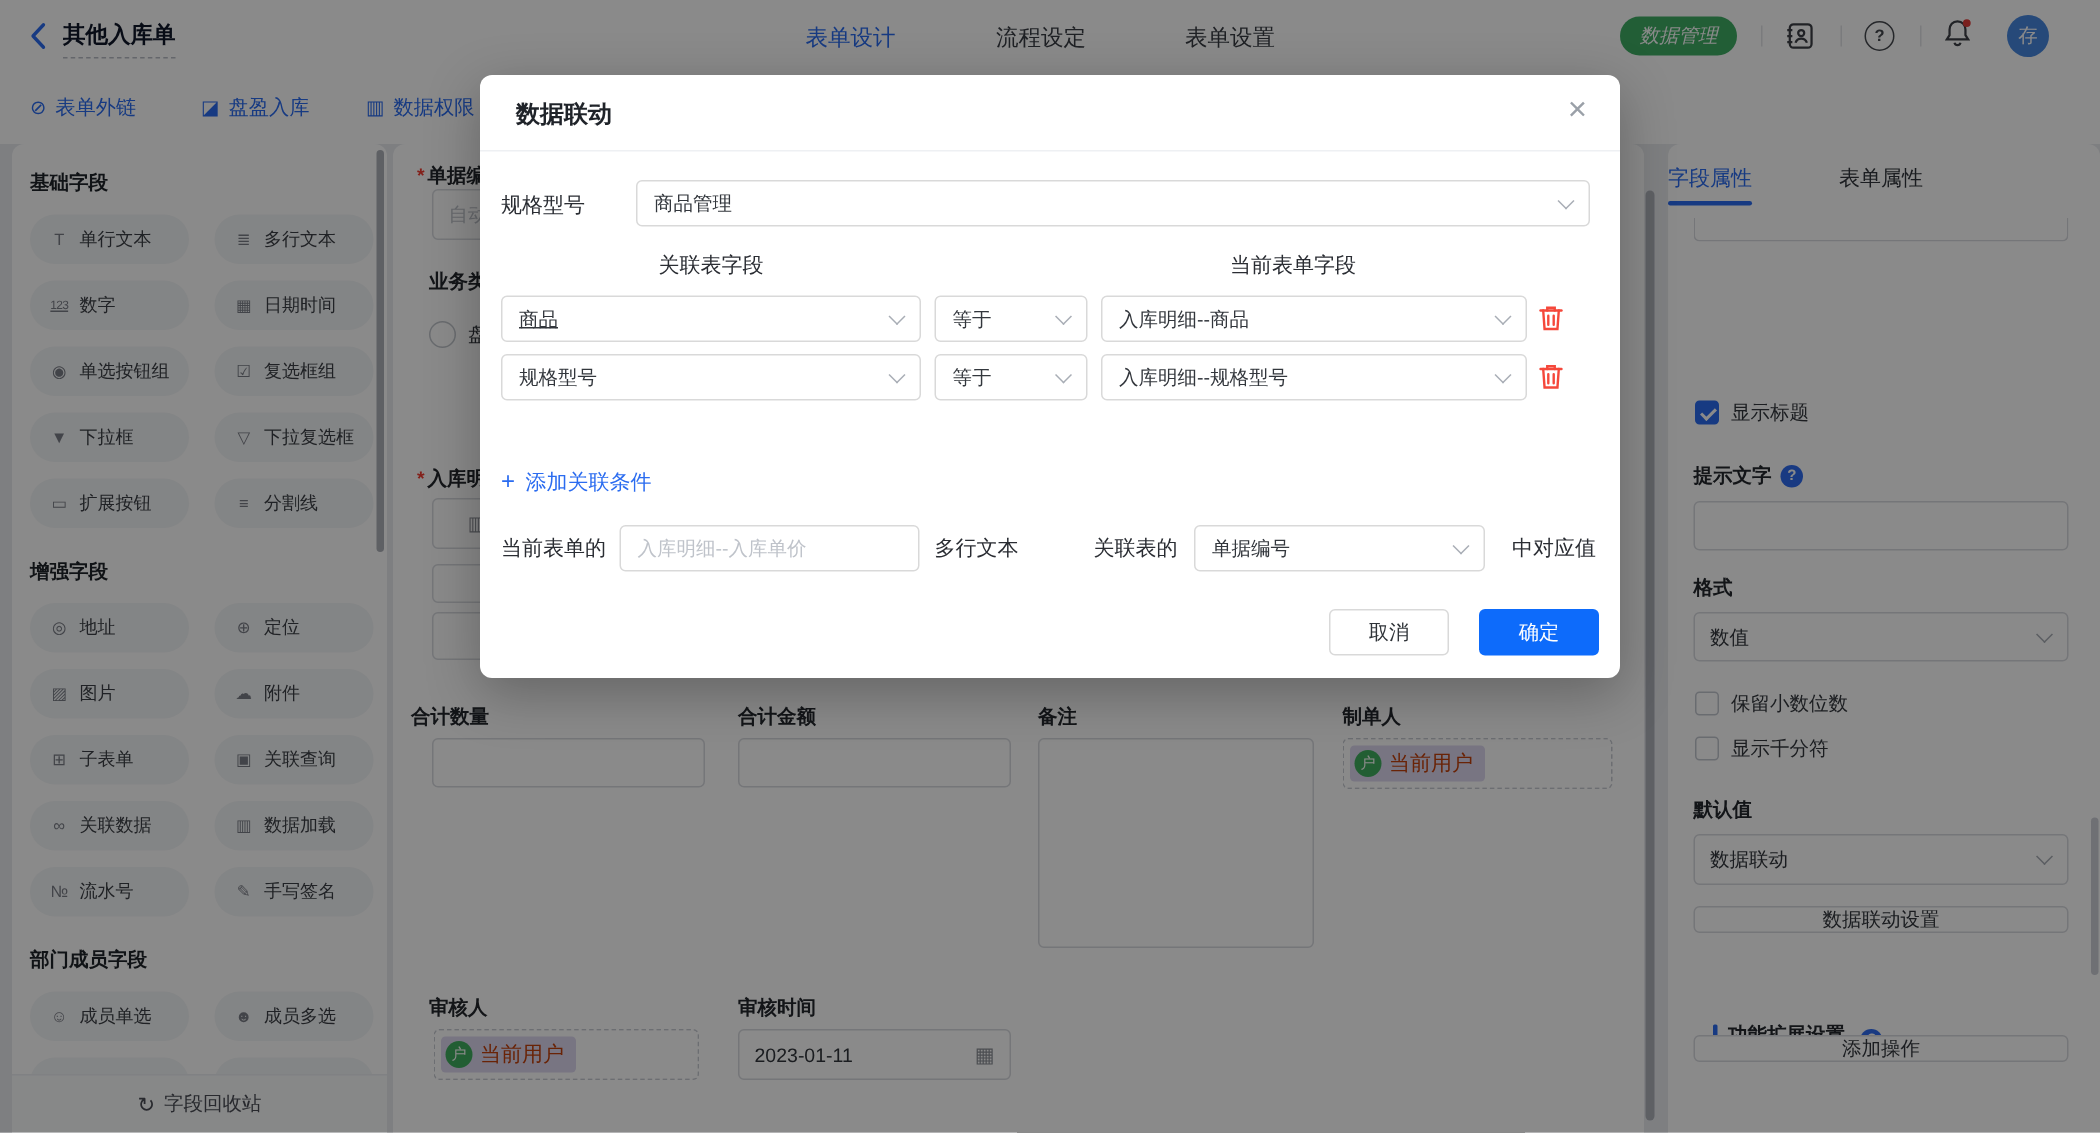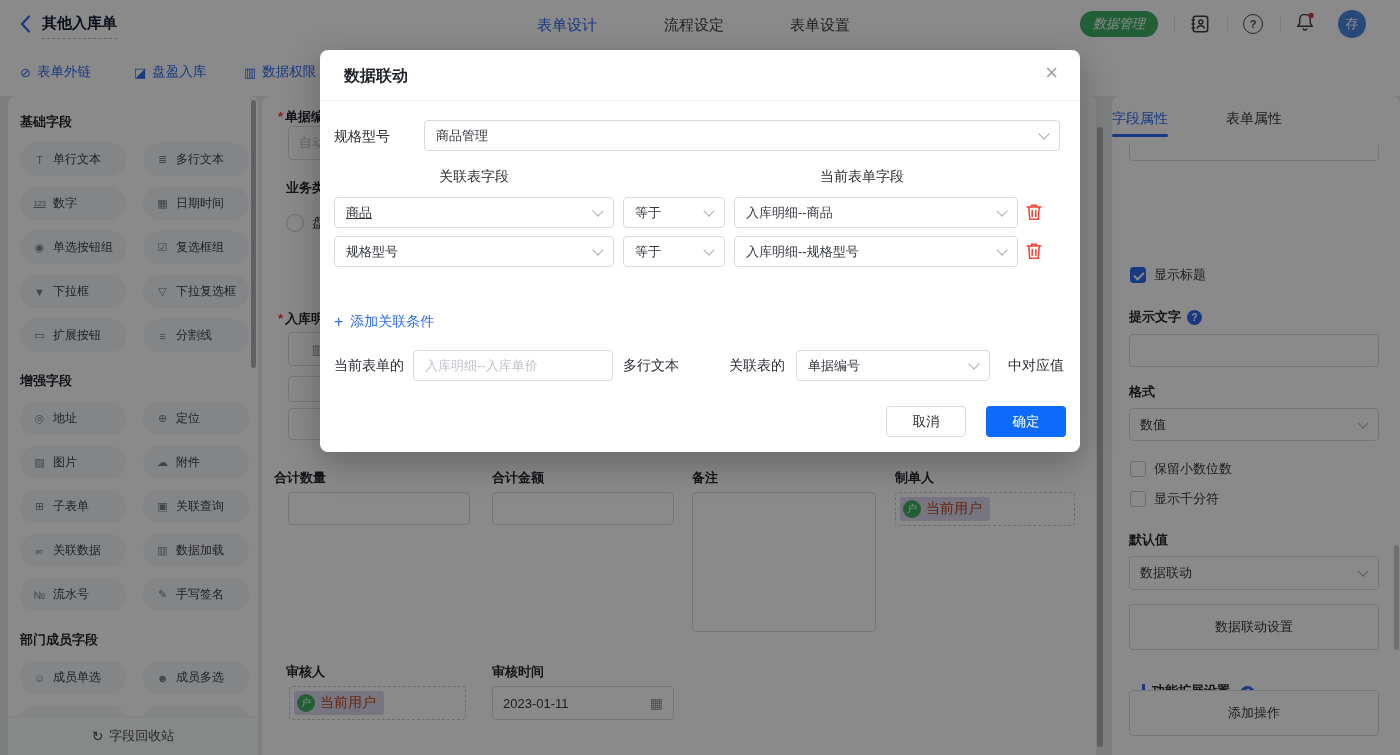--- a/index.html
+++ b/index.html
@@ -65,21 +65,21 @@
   .rp-tab.on{color:var(--link);font-weight:500;}
   .rp-tab.on::after{content:"";position:absolute;left:0;right:0;bottom:-9px;height:3px;border-radius:2px;background:var(--link);}
   .cb{width:16px;height:16px;border:1px solid #c3c7cf;border-radius:3px;background:#fff;box-sizing:border-box;flex:none;}
   .cb.on{background:var(--link);border-color:var(--link);position:relative;}
   .cb.on::after{content:"";position:absolute;left:5px;top:1.5px;width:4px;height:8px;border-right:2px solid #fff;border-bottom:2px solid #fff;transform:rotate(45deg);}
   .cbl{font-size:13px;color:#34383e;margin-left:8px;}
   .hdot{width:15px;height:15px;border-radius:50%;background:#2f6cf0;color:#fff;font-size:10px;font-weight:700;
         display:inline-flex;align-items:center;justify-content:center;}
   .rp-field{position:absolute;left:17px;width:250px;height:33px;border:1px solid #d8dadf;border-radius:4px;background:#fff;
             box-sizing:border-box;display:flex;align-items:center;padding:0 10px;font-size:13px;color:#33373d;}
-  .rp-btn{position:absolute;left:17px;width:250px;height:46px;border:1px solid #d8dadf;border-radius:4px;background:#fff;
+  .rp-btn{position:absolute;left:17px;width:250px;height:18px;border:1px solid #d8dadf;border-radius:4px;background:#fff;
           box-sizing:border-box;display:flex;align-items:center;justify-content:center;font-size:13px;color:#33373d;cursor:pointer;}
   .secbar{display:inline-block;width:3px;height:13px;border-radius:1px;background:var(--link);margin-right:7px;vertical-align:-2px;}
   .chev{position:absolute;right:11px;top:50%;width:7px;height:7px;margin-top:-6px;
         border-right:1.5px solid #a8adb5;border-bottom:1.5px solid #a8adb5;transform:rotate(45deg);}
   
   .overlay{position:absolute;left:0;top:0;width:1400px;height:755px;background:rgba(0,0,0,0.46);z-index:50;}
   .modal{position:absolute;left:320px;top:50px;width:760px;height:402px;background:#fff;border-radius:8px;z-index:60;
          box-shadow:0 10px 36px rgba(0,0,0,0.28);}
   .m-title{position:absolute;left:24px;top:16px;font-size:16px;font-weight:600;color:#1f2329;}
   .m-close{position:absolute;right:22px;top:12px;font-size:22px;color:#9aa0a8;cursor:pointer;line-height:1;}

